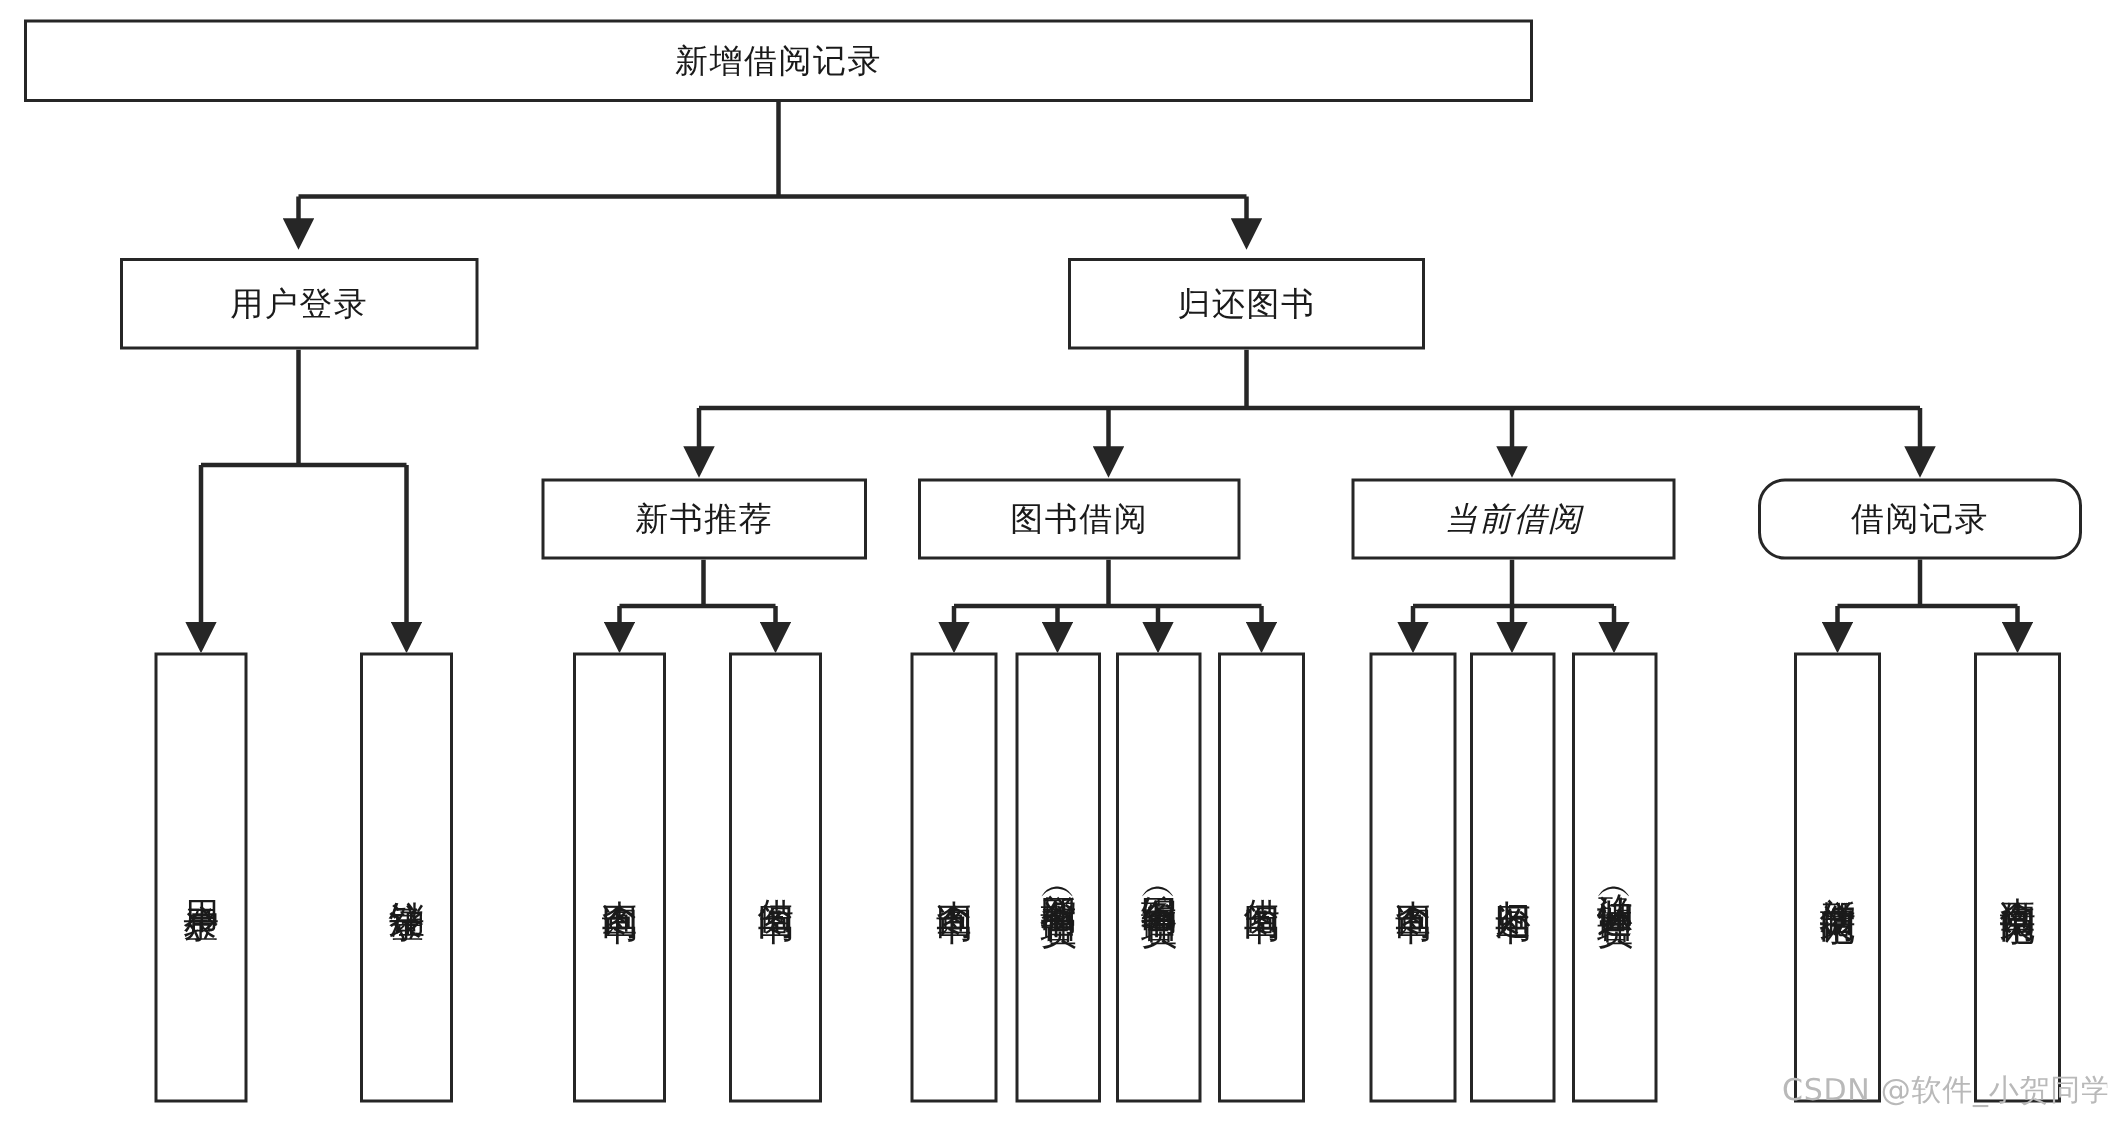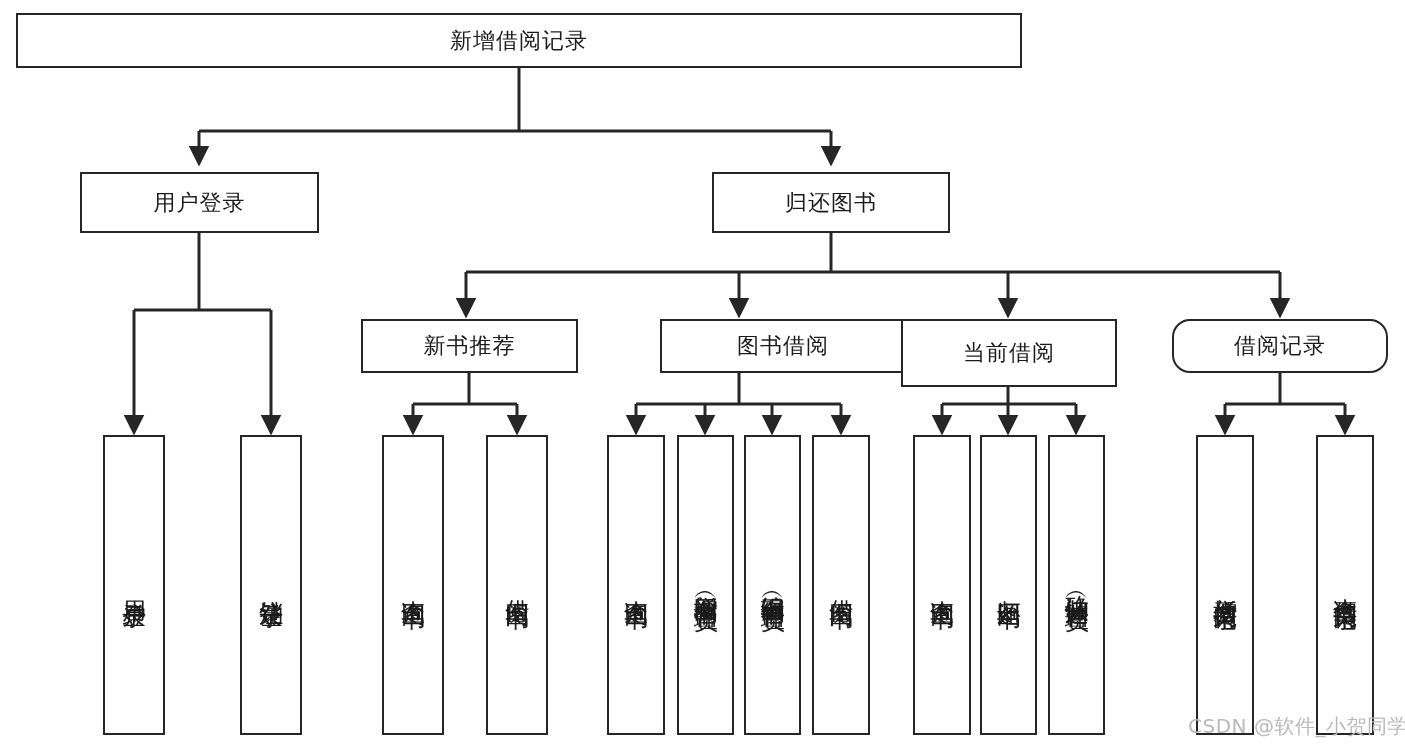--- a/index.html
+++ b/index.html
@@ -129,24 +129,24 @@
   <div class="node horiz" style="left:80px; top:172px; width:239px; height:61px;">
     <span>用户登录</span>
   </div>
   <div class="node horiz" style="left:712px; top:172px; width:238px; height:61px;">
     <span>归还图书</span>
   </div>
 
   <div class="node horiz" style="left:361px; top:319px; width:217px; height:54px;">
     <span>新书推荐</span>
   </div>
-  <div class="node horiz" style="left:660px; top:319px; width:246px; height:54px;">
+  <div class="node horiz" style="left:612px; top:319px; width:215px; height:54px;">
     <span>图书借阅</span>
   </div>
-  <div class="node horiz" style="left:901px; top:319px; width:216px; height:68px;">
+  <div class="node horiz" style="left:901px; top:319px; width:216px; height:54px;font-style:italic;">
     <span>当前借阅</span>
   </div>
   <div class="node horiz" style="left:1172px; top:319px; width:216px; height:54px;border-radius:18px;">
     <span>借阅记录</span>
   </div>
 
   <div class="node vert" style="left:103px; top:435px; width:62px; height:300px;">
     <span class="vlabel">用户登录</span>
   </div>
   <div class="node vert" style="left:240px; top:435px; width:62px; height:300px;">

